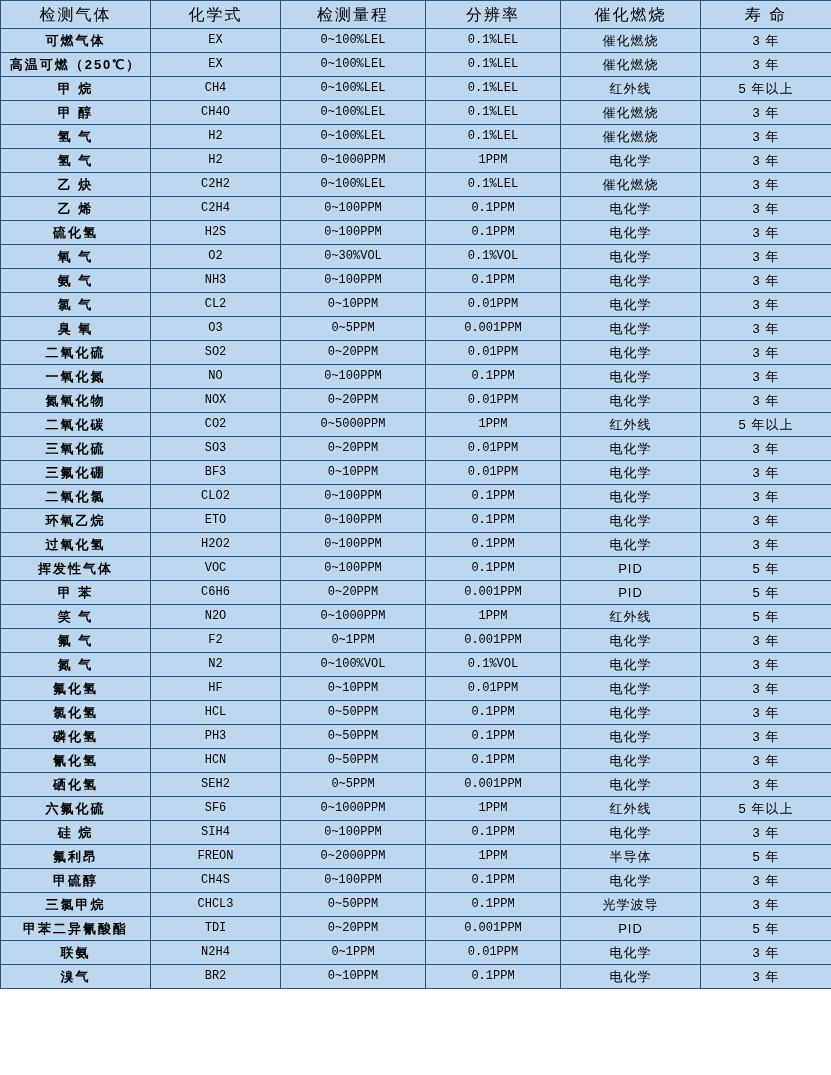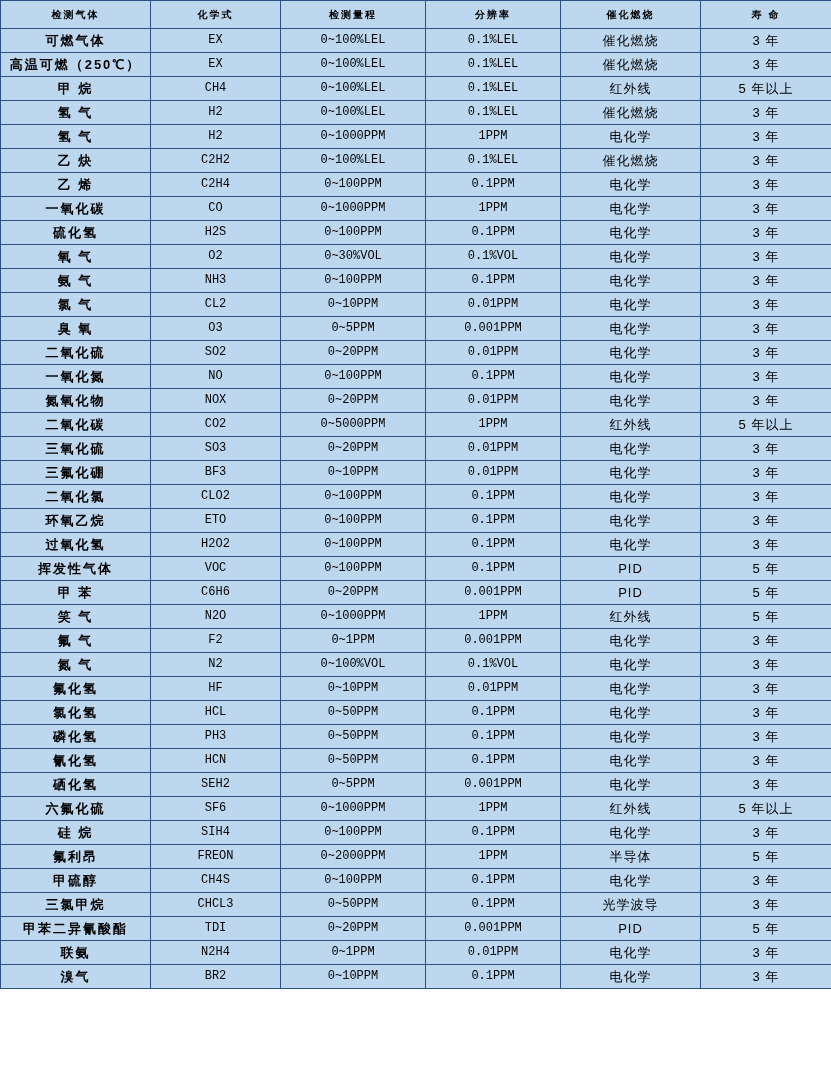--- a/index.html
+++ b/index.html
@@ -29,22 +29,22 @@
     vertical-align: middle;
     background: #bdd7ee;
     color: #000000;
     padding: 0;
     height: 23px;
     line-height: 23px;
     overflow: hidden;
     white-space: nowrap;
   }
   #gas-table thead th {
-    font-size: 10px;
-    font-weight: bold;
+    font-size: 16px;
+    font-weight: normal;
     letter-spacing: 2px;
     height: 27px;
     line-height: 27px;
   }
   #gas-table tbody td {
     font-size: 13px;
     font-weight: normal;
   }
   #gas-table tbody td.col-name {
     letter-spacing: 2px;
@@ -103,20 +103,28 @@
       </tr>
       <tr>
         <td class="col-name">甲 烷</td>
         <td class="col-formula">CH4</td>
         <td class="col-range">0~100%LEL</td>
         <td class="col-res">0.1%LEL</td>
         <td class="col-principle">红外线</td>
         <td class="col-life">5 年以上</td>
       </tr>
       <tr>
+        <td class="col-name">甲 醇</td>
+        <td class="col-formula">CH4O</td>
+        <td class="col-range">0~100%LEL</td>
+        <td class="col-res">0.1%LEL</td>
+        <td class="col-principle">催化燃烧</td>
+        <td class="col-life">3 年</td>
+      </tr>
+      <tr>
         <td class="col-name">氢 气</td>
         <td class="col-formula">H2</td>
         <td class="col-range">0~100%LEL</td>
         <td class="col-res">0.1%LEL</td>
         <td class="col-principle">催化燃烧</td>
         <td class="col-life">3 年</td>
       </tr>
       <tr>
         <td class="col-name">氢 气</td>
         <td class="col-formula">H2</td>
@@ -131,28 +139,20 @@
         <td class="col-range">0~100%LEL</td>
         <td class="col-res">0.1%LEL</td>
         <td class="col-principle">催化燃烧</td>
         <td class="col-life">3 年</td>
       </tr>
       <tr>
         <td class="col-name">乙 烯</td>
         <td class="col-formula">C2H4</td>
         <td class="col-range">0~100PPM</td>
         <td class="col-res">0.1PPM</td>
-        <td class="col-principle">电化学</td>
-        <td class="col-life">3 年</td>
-      </tr>
-      <tr>
-        <td class="col-name">一氧化碳</td>
-        <td class="col-formula">CO</td>
-        <td class="col-range">0~1000PPM</td>
-        <td class="col-res">1PPM</td>
         <td class="col-principle">电化学</td>
         <td class="col-life">3 年</td>
       </tr>
       <tr>
         <td class="col-name">硫化氢</td>
         <td class="col-formula">H2S</td>
         <td class="col-range">0~100PPM</td>
         <td class="col-res">0.1PPM</td>
         <td class="col-principle">电化学</td>
         <td class="col-life">3 年</td>

